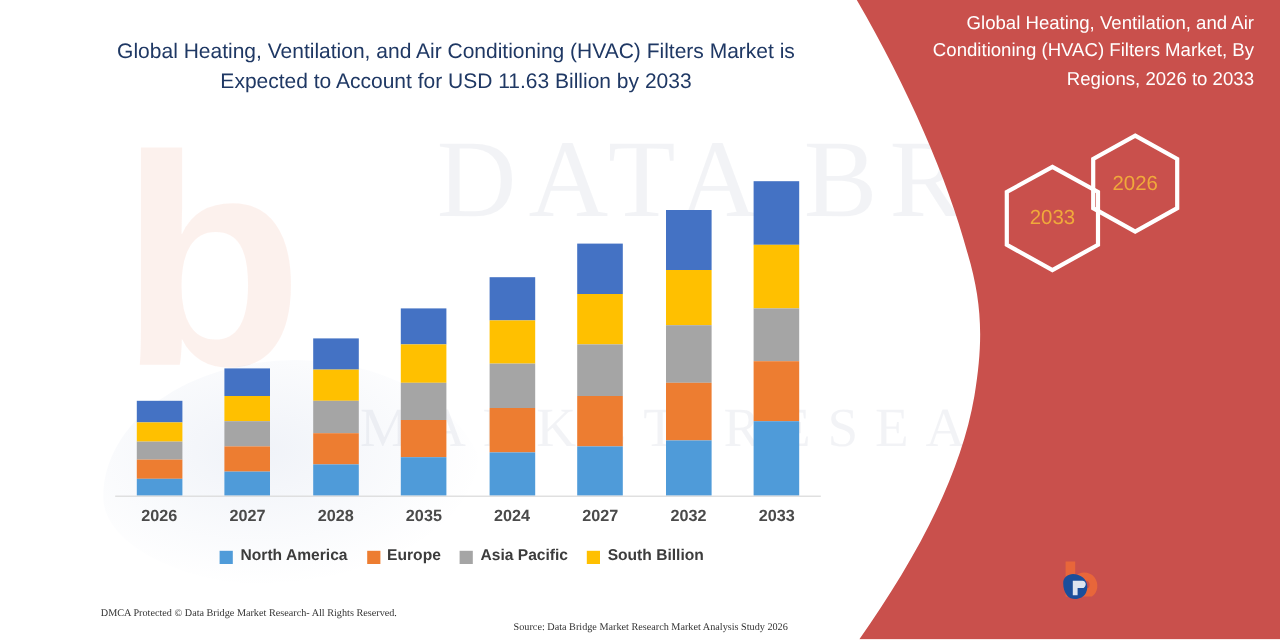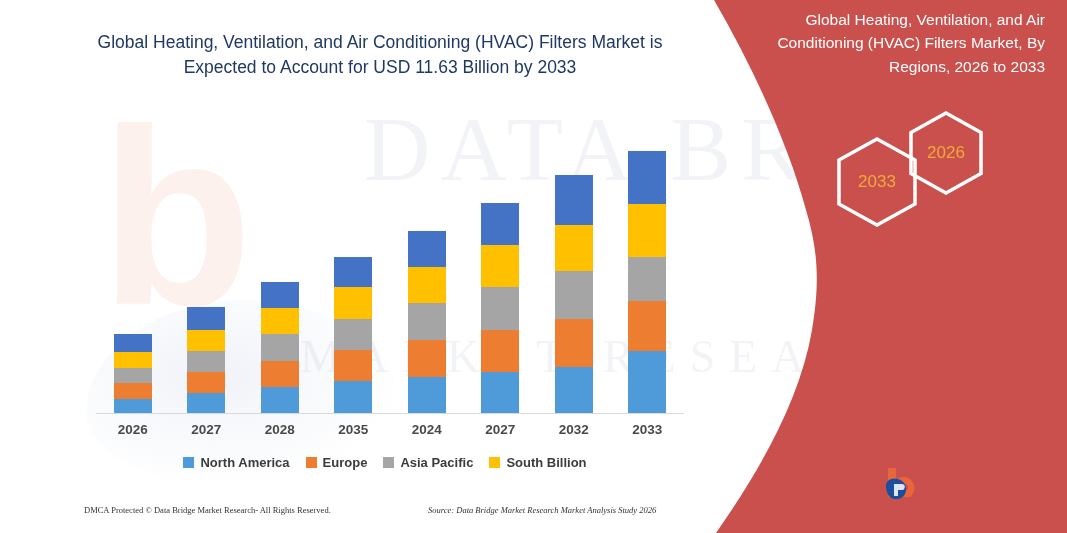--- a/index.html
+++ b/index.html
@@ -122,21 +122,21 @@
     left: 60px; top: 455px;
     width: 650px;
     display: flex;
     justify-content: center;
     align-items: center;
     gap: 16px;
     flex-wrap: nowrap;
   }
   .legend-item {
     display: flex;
-    align-items: center;
+    align-items: flex-end;
     gap: 6px;
     font-size: 13px;
     font-weight: 700;
     color: #3c3c3c;
     white-space: nowrap;
   }
   .swatch { width: 11px; height: 11px; display: block; }
 
   .footer {
     position: absolute;
@@ -146,26 +146,25 @@
     padding-left: 48px;
   }
   .footer-left {
     position: absolute; left: 84px; top: 0;
     font-family: "Liberation Serif", serif;
     font-size: 8.5px;
     color: #333333;
     white-space: nowrap;
   }
   .footer-right {
-    position: absolute; left: 428px; top: 0;
+    position: absolute; left: 428px; top: 12px;
     font-family: "Liberation Serif", serif;
     font-size: 8.5px;
     color: #333333;
     white-space: nowrap;
-    font-style: italic;
   }
 
   
   .panel {
     position: absolute;
     left: 0; top: 0;
     width: 1067px; height: 533px;
     pointer-events: none;
   }
   .panel svg { display: block; }

